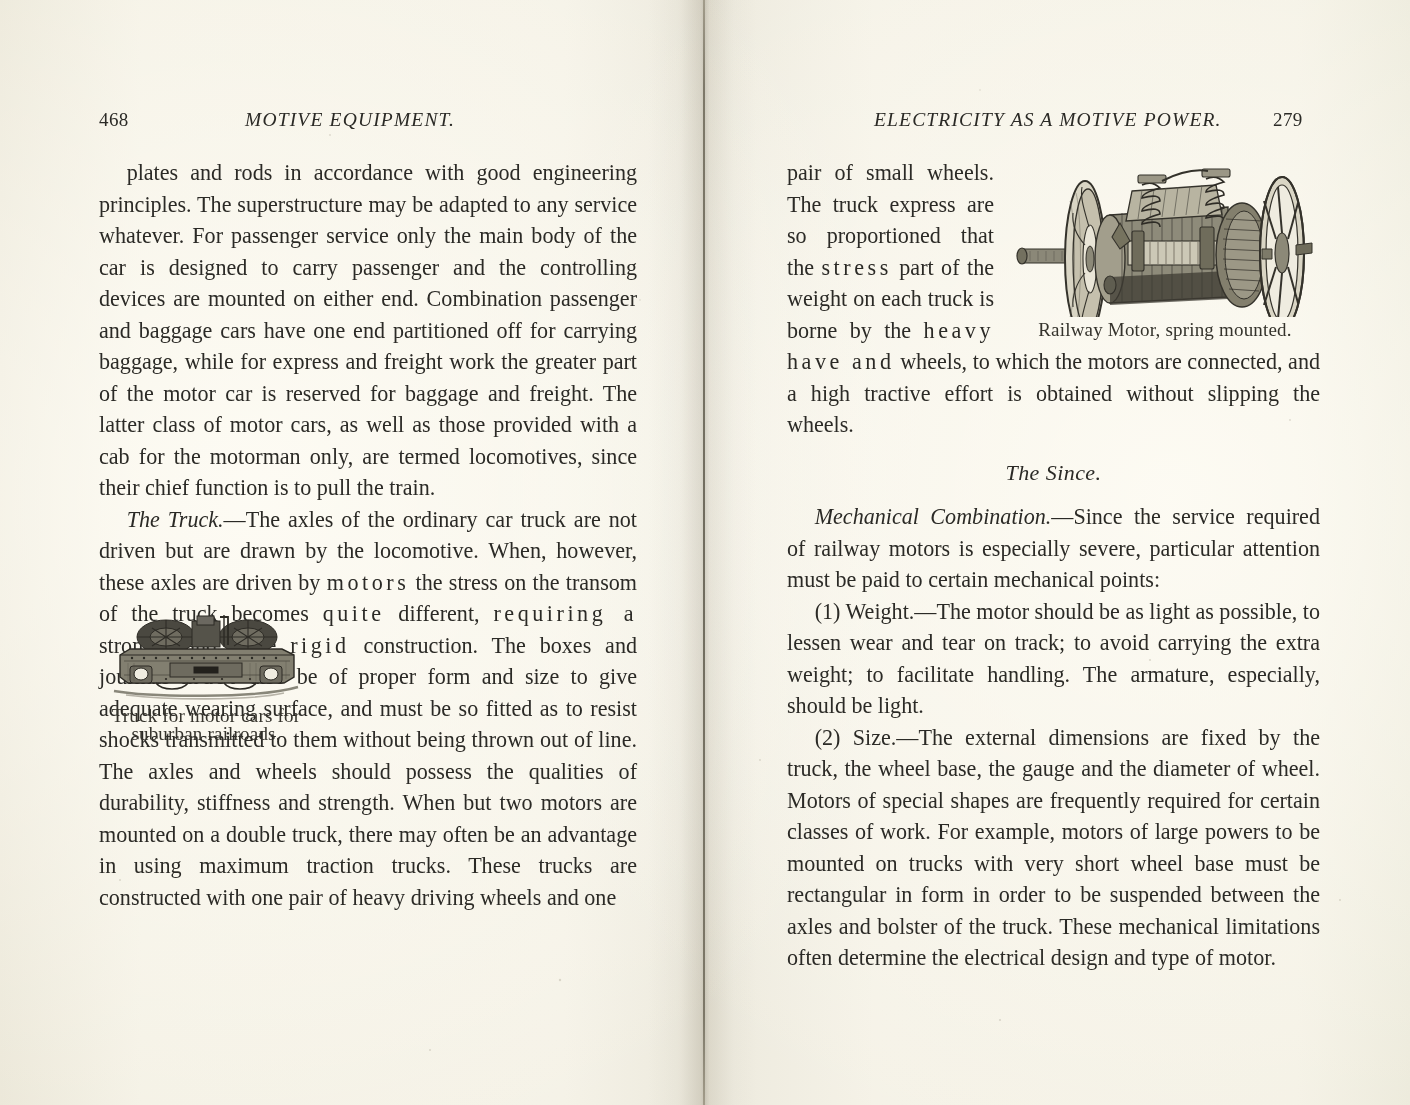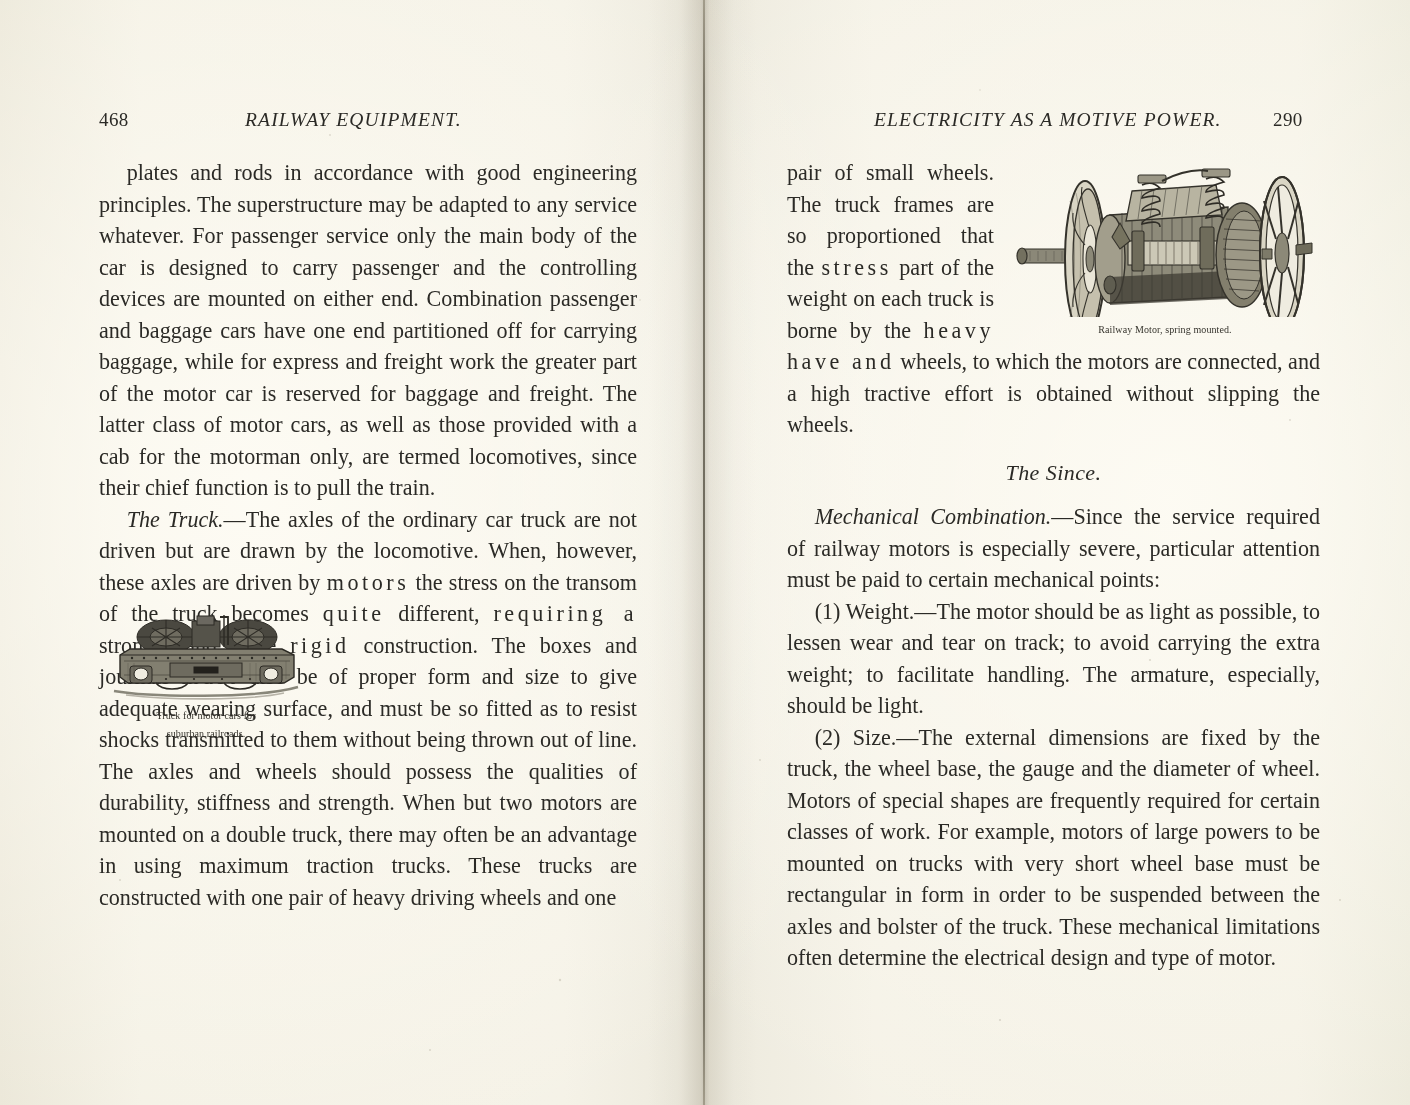--- a/index.html
+++ b/index.html
@@ -123,21 +123,21 @@
     margin: 6px 14px 4px 0px;
     shape-margin: 6px;
   }
   .cut-right-motor {
     float: right;
     width: 310px;
     margin: 0px 0px 4px 16px;
   }
 
   .cut-caption {
-    font-size: 10px;
+    font-size: 19px;
     line-height: 18px;
     text-align: center;
     letter-spacing: 0.01em;
     color: #35332c;
     margin-top: 4px;
   }
 
   .cut-figure {
     display: block;
     width: 100%;
@@ -166,21 +166,21 @@
 <body>
 
 <div class="book-spread">
 
   <div class="paper-tone"></div>
 
   <div class="page page-left">
 
     <div class="folio head-left-folio">468</div>
 
-    <div class="running-head head-left-title">RAILWAY EQUIPMENT.</div>
+    <div class="running-head head-left-title">MOTIVE EQUIPMENT.</div>
 
     <div class="column column-left">
 
       <p class="indent">plates and rods in accordance with good engineering principles. The superstructure may be adapted to any service whatever. For passenger service only the main body of the car is designed to carry passenger and the controlling devices are mounted on either end. Combination passenger and baggage cars have one end partitioned off for carrying baggage, while for express and freight work the greater part of the motor car is reserved for baggage and freight. The latter class of motor cars, as well as those provided with a cab for the motorman only, are termed locomotives, since their chief function is to pull the train.</p>
 
       <p class="indent">
         <span class="it">The Truck.</span><span>—</span><span>The axles of the ordinary car truck are not driven but are drawn by the locomotive. When, however, these axles are driven by </span><span class="sp">motors</span><span> the stress on the transom of the truck becomes </span><span class="sp">quite</span><span> different, </span><span class="sp">requiring a</span><span> stronger and more </span><span class="sp">rigid</span><span> construction. The boxes and journals </span><span class="sp">must</span><span> also be of proper form and size to give adequate wearing surface, and must be so fitted as to resist shocks transmitted to them without being thrown out of line. The axles and wheels should possess the qualities of durability, stiffness and strength. When but two motors are mounted on a double truck, there may often be an advantage in using maximum traction trucks. These trucks are constructed with one pair of heavy driving wheels and one</span>
       </p>
     </div>
 
@@ -255,21 +255,21 @@
         <span>Truck for motor cars for</span><br>
         <span>suburban railroads.</span>
       </div>
     </div>
   </div>
 
   <div class="page page-right">
 
     <div class="running-head head-right-title" style="left:170px;">ELECTRICITY AS A MOTIVE POWER.</div>
 
-    <div class="folio head-right-folio" style="left:569px;">290</div>
+    <div class="folio head-right-folio" style="left:569px;">279</div>
 
     <div class="column column-right" style="left:83px; width:533px;">
 
       <div class="cut cut-right-motor">
         <svg class="cut-figure" viewBox="0 0 310 160" width="310" height="160">
           <g stroke="#34322b" fill="none">
 
             <path d="M12 92 L62 92 L62 106 L12 106 Z" fill="#8b8878" stroke="#34322b" stroke-width="1.2"></path>
             <ellipse cx="12" cy="99" rx="5" ry="8" fill="#73705f" stroke="#34322b" stroke-width="1.2"></ellipse>
             <g stroke="#4a483e" stroke-width="0.6" opacity="0.7">
@@ -350,21 +350,21 @@
 
             <path d="M252 92 L262 92 L262 102 L252 102 Z" fill="#7d7a69" stroke="#34322b" stroke-width="1"></path>
 
             <path d="M286 88 L302 86 L302 96 L286 98 Z" fill="#6f6c5b" stroke="#34322b" stroke-width="1"></path>
           </g>
         </svg>
         <div class="cut-caption">Railway Motor, spring mounted.</div>
       </div>
 
       <p>
-        <span>pair of small wheels. The truck frames are so proportioned that the </span><span class="sp">stress</span><span> part of the weight on each truck is borne by the </span><span class="sp">heavy have and</span><span> wheels, to which the motors are connected, and a high tractive effort is obtained without slipping the wheels.</span>
+        <span>pair of small wheels. The truck express are so proportioned that the </span><span class="sp">stress</span><span> part of the weight on each truck is borne by the </span><span class="sp">heavy have and</span><span> wheels, to which the motors are connected, and a high tractive effort is obtained without slipping the wheels.</span>
       </p>
 
       <div class="subhead">The Since.</div>
 
       <p class="indent">
         <span class="it">Mechanical Combination.</span><span>—</span><span>Since the service required of railway motors is especially severe, particular attention must be paid to certain mechanical points:</span>
       </p>
 
       <p class="indent">
         <span>(1) Weight.</span><span>—</span><span>The motor should be as light as possible, to lessen wear and tear on track; to avoid carrying the extra weight; to facilitate handling. The armature, especially, should be light.</span>

